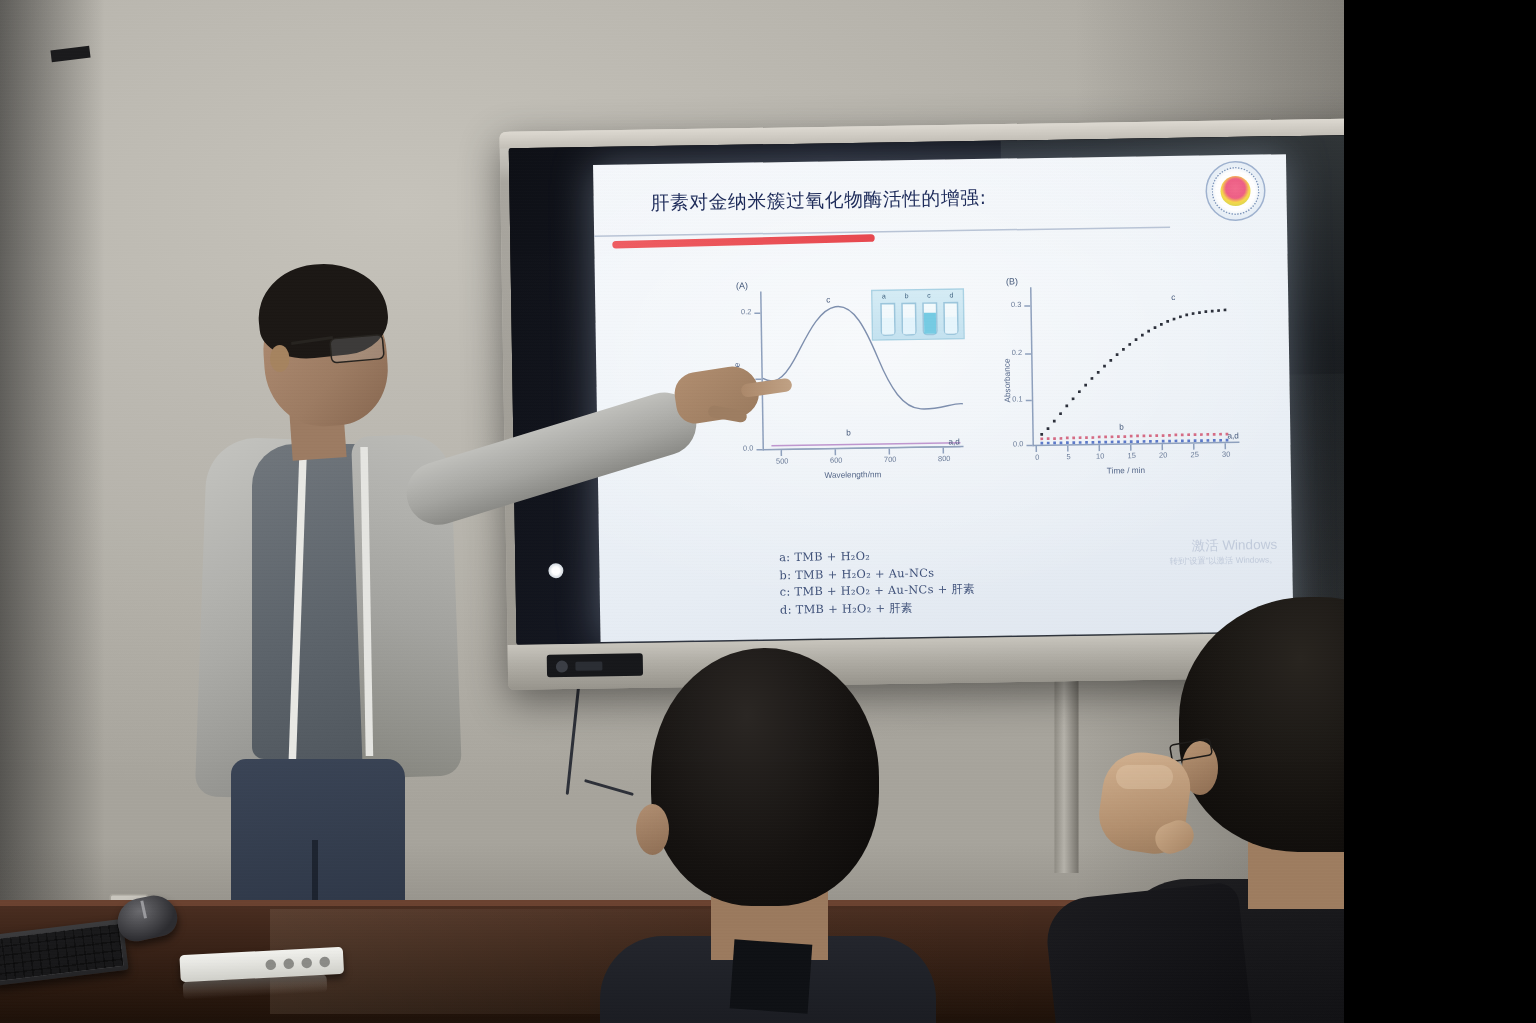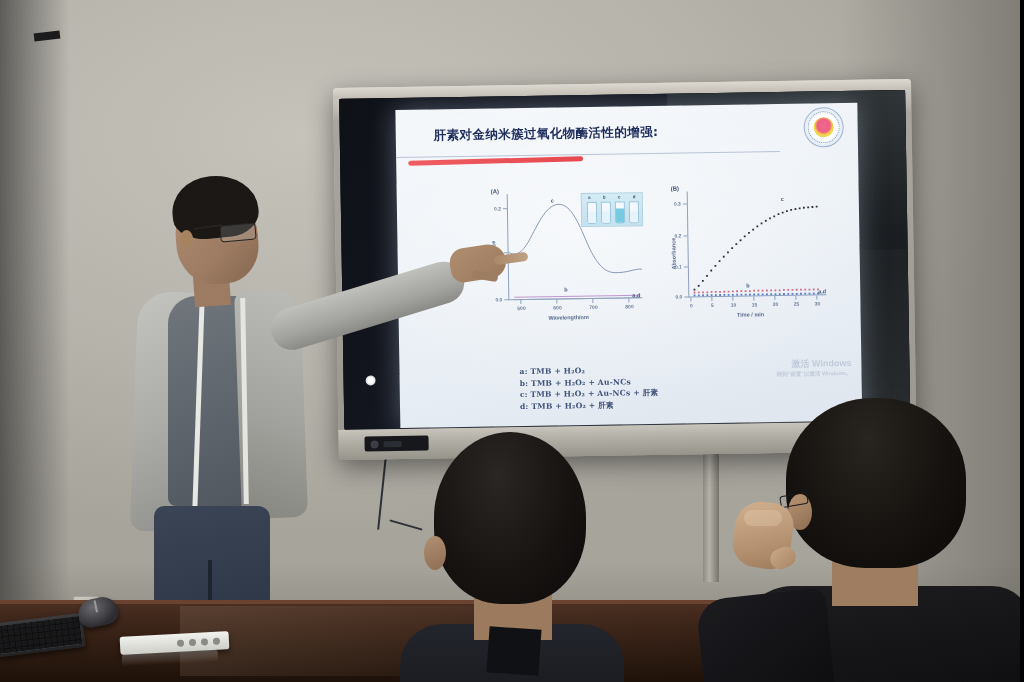--- a/index.html
+++ b/index.html
@@ -1,17 +1,17 @@
 <!DOCTYPE html>
 <html><head>
 <meta charset="utf-8">
 <style>
   html,body{margin:0;padding:0;background:#000;}
   body{font-family:"Liberation Sans",sans-serif;}
-  #scene{position:relative;width:1020px;height:682px;overflow:hidden;background:#0f172a;font-weight:bold;}
+  #scene{position:relative;width:896px;height:682px;overflow:hidden;background:#0f172a;}
 
   
   .wall{position:absolute;inset:0;
     background:
       radial-gradient(ellipse 900px 500px at 30% 20%, #c6c3bb 0%, #b7b4ac 45%, #a7a49c 80%),
       linear-gradient(180deg,#c2bfb7 0%,#b4b1a8 55%,#9e9b93 100%);}
   .wall-dark-left{position:absolute;left:0;top:0;width:70px;height:100%;
     background:linear-gradient(90deg,rgba(20,20,20,.55),rgba(20,20,20,0));}
   .wall-shadow-right{position:absolute;right:0;top:0;width:180px;height:100%;
     background:linear-gradient(270deg,rgba(40,38,34,.30),rgba(40,38,34,0));}

